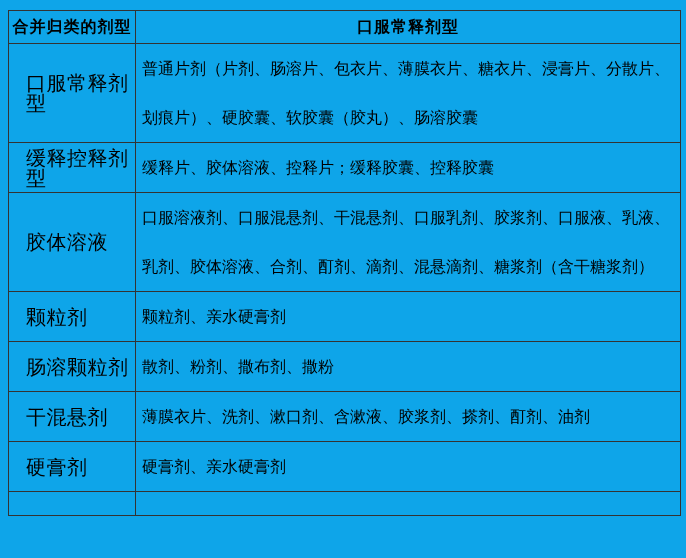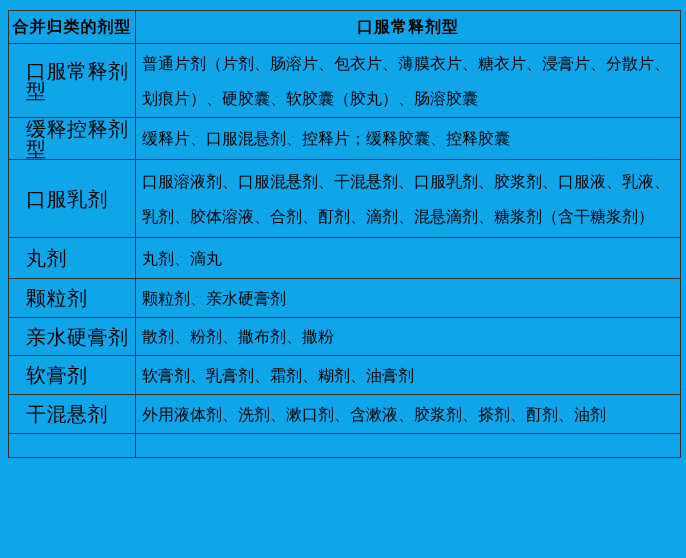--- a/index.html
+++ b/index.html
@@ -46,21 +46,21 @@
     padding: 0 2px 0 17px;
     letter-spacing: 0.5px;
     line-height: 20px;
   }
   td.det {
     font-size: 16px;
     font-weight: normal;
     text-align: left;
     vertical-align: middle;
     padding: 0 0 0 6px;
-    line-height: 35px;
+    line-height: 49px;
     letter-spacing: 0;
     word-break: break-all;
   }
 </style>
 </head>
 <body>
 
 <div id="screen">
   <table class="dosage-table">
     <colgroup>
@@ -73,45 +73,41 @@
         <th class="hdr">口服常释剂型</th>
       </tr>
     </thead>
     <tbody>
       <tr style="height:74px;">
         <td class="cat">口服常释剂型</td>
         <td class="det">普通片剂（片剂、肠溶片、包衣片、薄膜衣片、糖衣片、浸膏片、分散片、划痕片）、硬胶囊、软胶囊（胶丸）、肠溶胶囊</td>
       </tr>
       <tr style="height:42px;">
         <td class="cat">缓释控释剂型</td>
-        <td class="det">缓释片、口服混悬剂、控释片；缓释胶囊、控释胶囊</td>
+        <td class="det">缓释片、胶体溶液、控释片；缓释胶囊、控释胶囊</td>
       </tr>
       <tr style="height:78px;">
-        <td class="cat">口服乳剂</td>
+        <td class="cat">胶体溶液</td>
         <td class="det">口服溶液剂、口服混悬剂、干混悬剂、口服乳剂、胶浆剂、口服液、乳液、乳剂、胶体溶液、合剂、酊剂、滴剂、混悬滴剂、糖浆剂（含干糖浆剂）</td>
-      </tr>
-      <tr style="height:41px;">
-        <td class="cat">丸剂</td>
-        <td class="det">丸剂、滴丸</td>
       </tr>
       <tr style="height:39px;">
         <td class="cat">颗粒剂</td>
         <td class="det">颗粒剂、亲水硬膏剂</td>
       </tr>
       <tr style="height:38px;">
-        <td class="cat">亲水硬膏剂</td>
+        <td class="cat">肠溶颗粒剂</td>
         <td class="det">散剂、粉剂、撒布剂、撒粉</td>
       </tr>
       <tr style="height:39px;">
-        <td class="cat">软膏剂</td>
-        <td class="det">软膏剂、乳膏剂、霜剂、糊剂、油膏剂</td>
+        <td class="cat">干混悬剂</td>
+        <td class="det">薄膜衣片、洗剂、漱口剂、含漱液、胶浆剂、搽剂、酊剂、油剂</td>
       </tr>
-      <tr style="height:39px;">
-        <td class="cat">干混悬剂</td>
-        <td class="det">外用液体剂、洗剂、漱口剂、含漱液、胶浆剂、搽剂、酊剂、油剂</td>
+      <tr style="height:38px;">
+        <td class="cat">硬膏剂</td>
+        <td class="det">硬膏剂、亲水硬膏剂</td>
       </tr>
       <tr style="height:24px;">
         <td class="cat"></td>
         <td class="det"></td>
       </tr>
     </tbody>
   </table>
 </div>
 
 </body></html>

